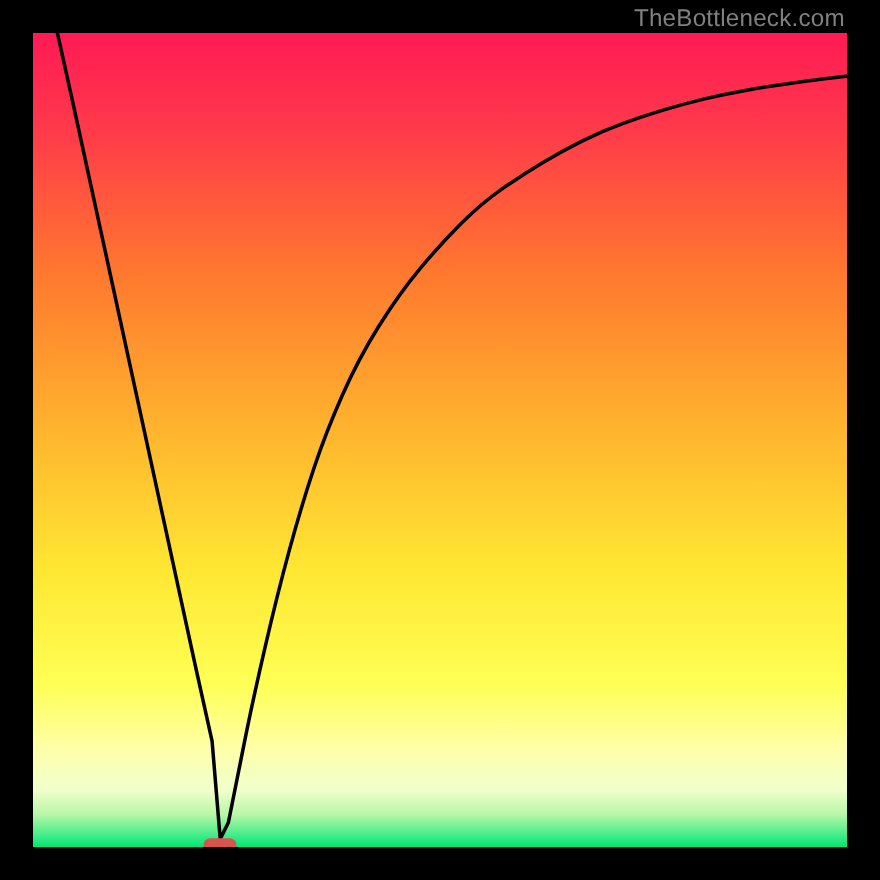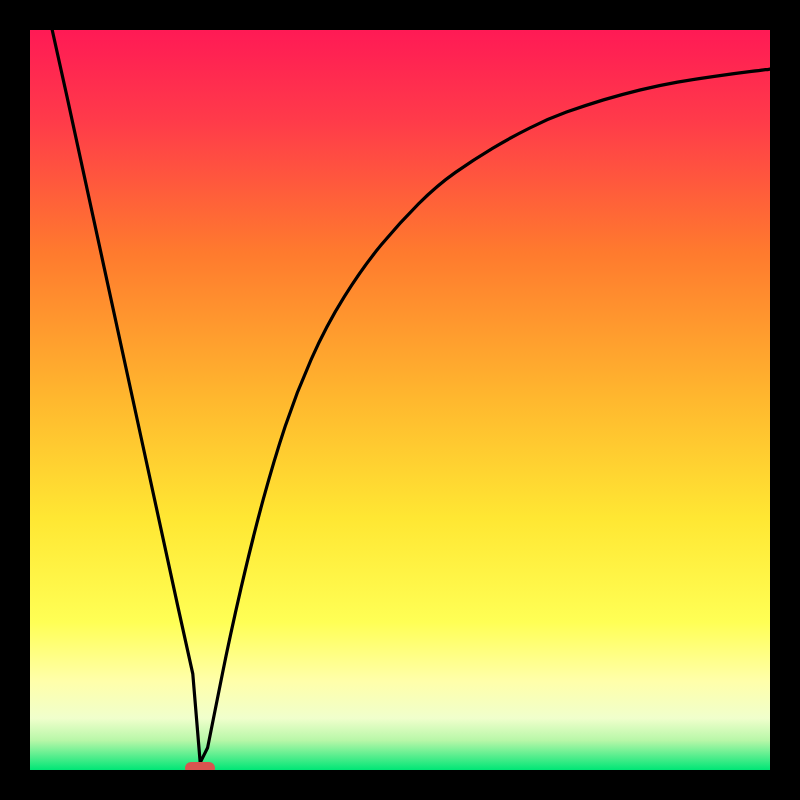--- a/index.html
+++ b/index.html
@@ -49,20 +49,21 @@
   svg.curve {
     position: absolute;
     inset: 0;
   }
 </style>
 </head>
 <body>
 
 <div class="frame">
 
+  <div class="watermark">TheBottleneck.com</div>
 
   <div class="plot-area">
 
     <svg class="grad" viewBox="0 0 740 740" preserveAspectRatio="none">
       <defs>
         <linearGradient id="bg" x1="0" y1="0" x2="0" y2="1">
           <stop offset="0%" stop-color="#ff1a55"></stop>
           <stop offset="12%" stop-color="#ff3a4a"></stop>
           <stop offset="30%" stop-color="#ff7a2e"></stop>
           <stop offset="50%" stop-color="#ffb82e"></stop>

